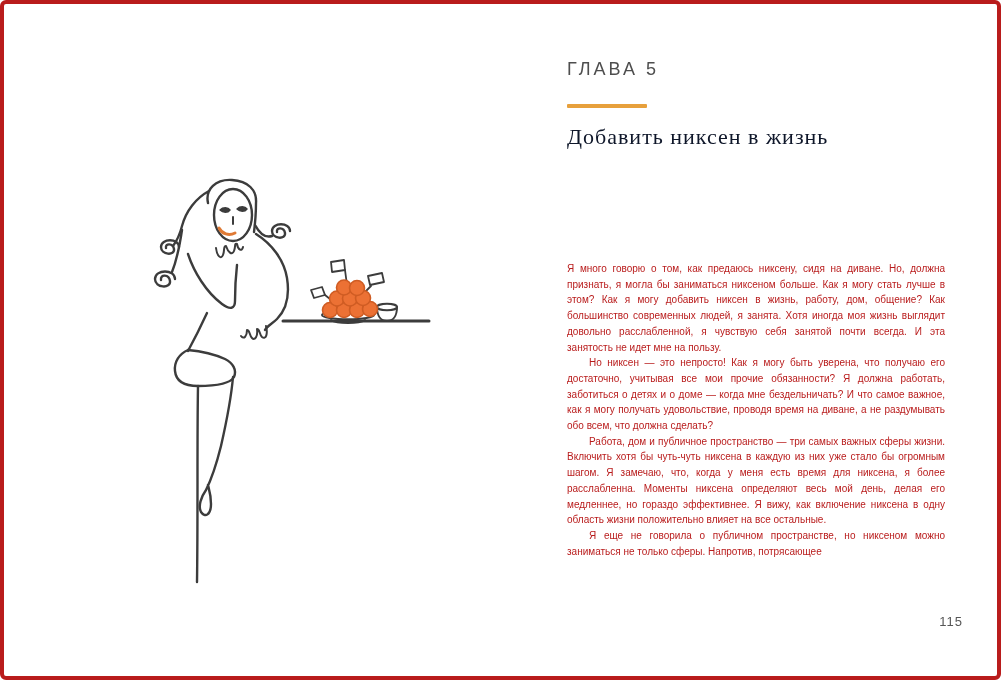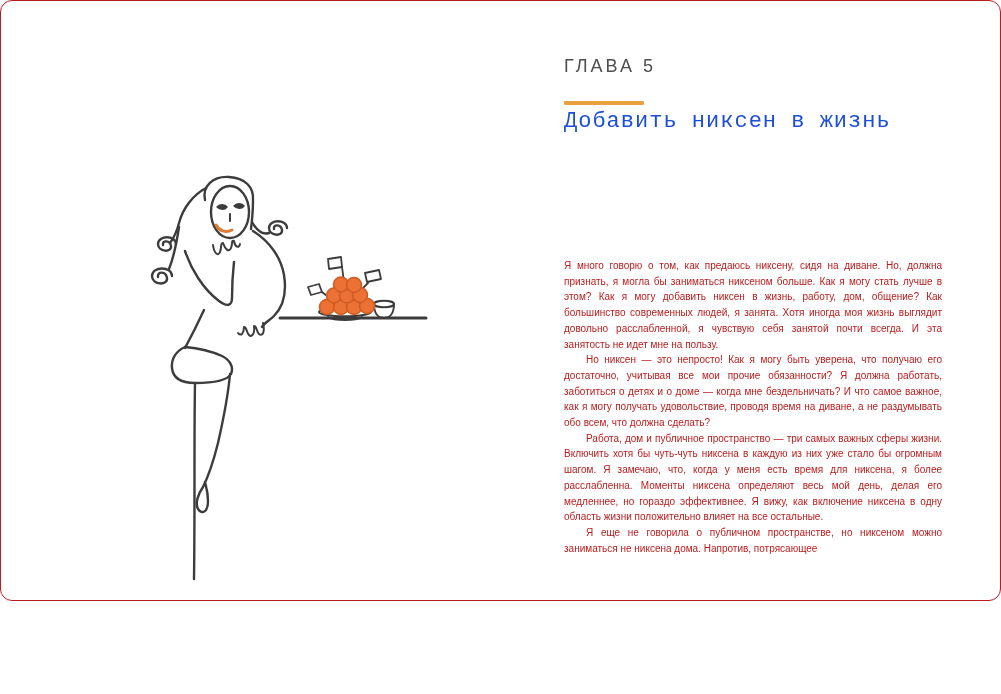--- a/index.html
+++ b/index.html
@@ -1,23 +1,23 @@
 <!DOCTYPE html>
 <html lang="ru"><head>
 <meta charset="utf-8">
 <style>
   * { margin: 0; padding: 0; box-sizing: border-box; }
   html, body { background: #ffffff; }
   .page {
     position: relative;
     width: 1001px;
-    height: 601px;
+    height: 680px;
     background: #ffffff;
-    border: 1px solid #b91c1c;
-    border-radius: 12px;
+    border: 4px solid #b91c1c;
+    border-radius: 6px;
     overflow: hidden;
     font-family: "Liberation Sans", sans-serif;
   }
   .illustration {
     position: absolute;
     left: 0; top: 0;
     width: 1001px; height: 694px;
     pointer-events: none;
   }
   .text-column {
@@ -33,26 +33,26 @@
     color: #4e4e4e;
   }
   .accent-rule {
     width: 80px;
     height: 4px;
     margin-top: 24px;
     background: #e7a03c;
     border-radius: 1px;
   }
   .chapter-title {
-    margin-top: 4px;
-    font-family: Liberation Mono, monospace;
+    margin-top: 16px;
+    font-family: Liberation Serif, serif;
     font-weight: normal;
     font-size: 22px;
     letter-spacing: 1px;
-    color: #1d4ed8;
+    color: #0f172a;
     white-space: nowrap;
   }
   .body-text {
     position: absolute;
     left: 563px;
     top: 257px;
     width: 378px;
     font-family: Liberation Sans, sans-serif;
     font-size: 10px;
     line-height: 15.7px;
@@ -157,18 +157,18 @@
   <div class="text-column">
     <div class="chapter-label">ГЛАВА 5</div>
     <div class="accent-rule"></div>
     <h1 class="chapter-title">Добавить никсен в жизнь</h1>
   </div>
 
   <div class="body-text">
     <p class="first">Я много говорю о том, как предаюсь никсену, сидя на диване. Но, должна признать, я могла бы заниматься никсеном больше. Как я могу стать лучше в этом? Как я могу добавить никсен в жизнь, работу, дом, общение? Как большинство современных людей, я занята. Хотя иногда моя жизнь выглядит довольно расслабленной, я чувствую себя занятой почти всегда. И эта занятость не идет мне на пользу.</p>
     <p>Но никсен — это непросто! Как я могу быть уверена, что получаю его достаточно, учитывая все мои прочие обязанности? Я должна работать, заботиться о детях и о доме — когда мне бездельничать? И что самое важное, как я могу получать удовольствие, проводя время на диване, а не раздумывать обо всем, что должна сделать?</p>
     <p>Работа, дом и публичное пространство — три самых важных сферы жизни. Включить хотя бы чуть-чуть никсена в каждую из них уже стало бы огромным шагом. Я замечаю, что, когда у меня есть время для никсена, я более расслабленна. Моменты никсена определяют весь мой день, делая его медленнее, но гораздо эффективнее. Я вижу, как включение никсена в одну область жизни положительно влияет на все остальные.</p>
-    <p>Я еще не говорила о публичном пространстве, но никсеном можно заниматься не никсена дома. Напротив, потрясающее</p>
+    <p>Я еще не говорила о публичном пространстве, но никсеном можно заниматься не только сферы. Напротив, потрясающее</p>
   </div>
 
   <div class="page-number">115</div>
 
 </div>
 
 </body></html>

